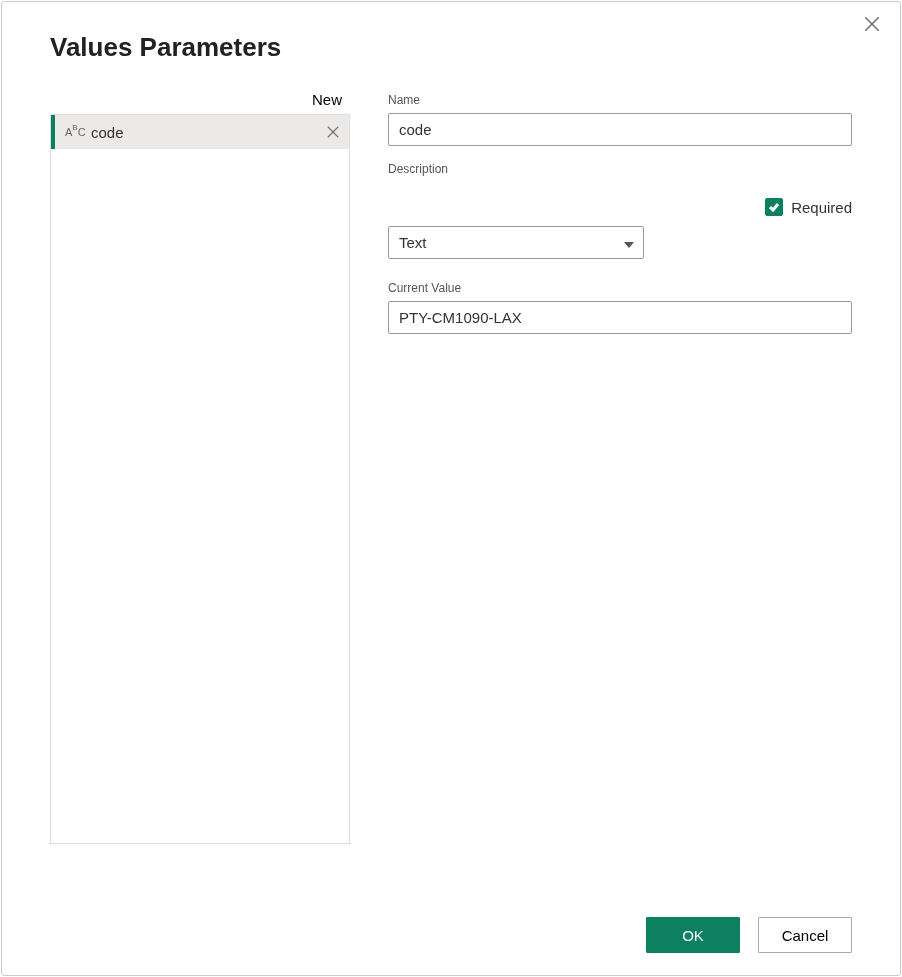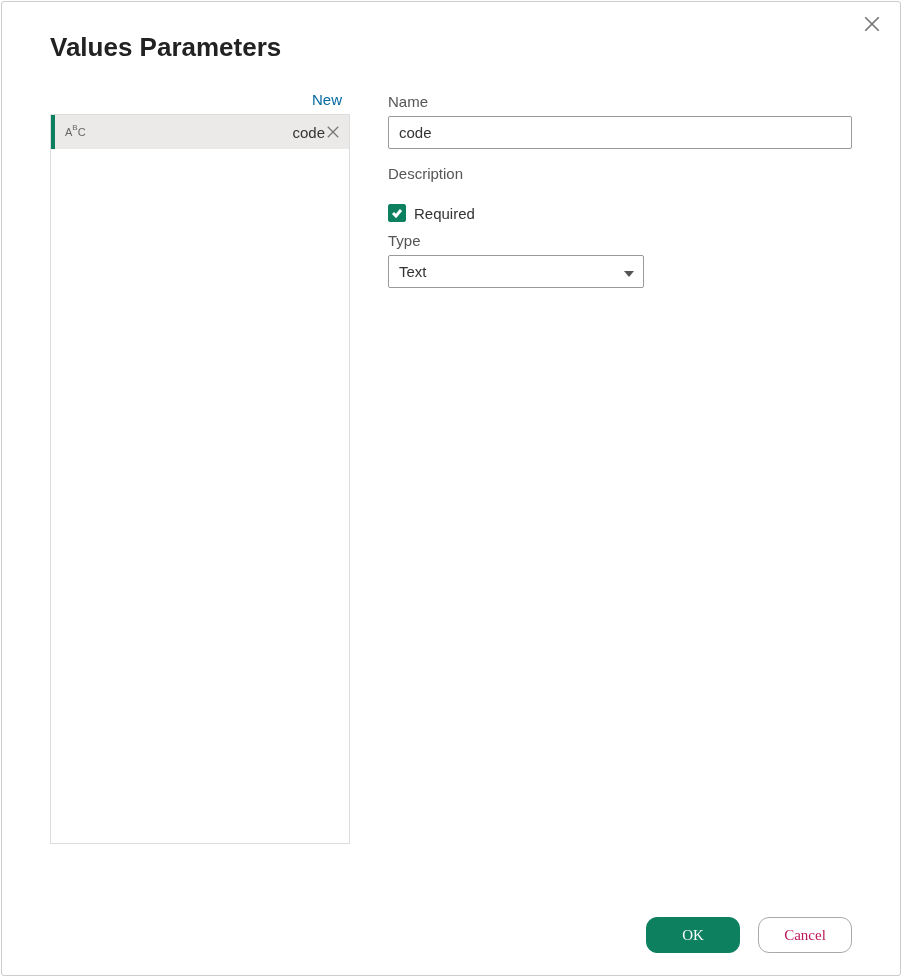--- a/index.html
+++ b/index.html
@@ -56,38 +56,37 @@
     }
     .left-pane {
       width: 300px;
       flex-shrink: 0;
     }
     .new-row {
       text-align: right;
       padding: 0 8px 6px 0;
     }
     .new-btn {
-      color: #0369a1;
+      color: #000000;
       cursor: pointer;
       font-size: 15px;
     }
     .param-list {
       border: 1px solid #ddd;
       height: 730px;
       background: #fff;
     }
     .param-item {
       display: flex;
       align-items: center;
       height: 34px;
       background: #eceae8;
       border-left: 4px solid #0d8060;
       padding: 0 8px 0 10px;
       position: relative;
-      text-align: right;
     }
     .param-icon {
       color: #777;
       font-size: 12px;
       width: 20px;
       flex-shrink: 0;
     }
     .param-label {
       font-size: 15px;
       color: #333;
@@ -106,21 +105,21 @@
     }
     .param-del svg {
       width: 14px;
       height: 14px;
     }
     .right-pane {
       flex: 1;
       padding-top: 2px;
     }
     .field-label {
-      font-size: 15px;
+      font-size: 12px;
       color: #555;
       margin-bottom: 6px;
     }
     .text-input, .textarea, .select {
       width: 100%;
       border: 1px solid #999;
       border-radius: 2px;
       background: #fff;
       font-family: inherit;
       font-size: 15px;
@@ -136,20 +135,21 @@
       resize: none;
     }
     .field-block {
       margin-bottom: 16px;
     }
     .req-row {
       display: flex;
       align-items: center;
       gap: 8px;
       margin: 22px 0 10px 0;
+      justify-content: flex-end;
     }
     .checkbox {
       width: 18px;
       height: 18px;
       background: #0d8060;
       border: 1px solid #0d8060;
       border-radius: 2px;
       display: inline-flex;
       align-items: center;
       justify-content: center;
@@ -196,36 +196,36 @@
     .footer {
       position: absolute;
       bottom: 22px;
       right: 48px;
       display: flex;
       gap: 18px;
     }
     .btn {
       min-width: 94px;
       height: 36px;
-      border-radius: 11px;
+      border-radius: 1px;
       font-size: 15px;
       cursor: pointer;
       display: inline-flex;
       align-items: center;
       justify-content: center;
-      font-family: Liberation Serif, serif;
+      font-family: Liberation Sans, sans-serif;
     }
     .btn-primary {
       background: #0d8060;
       color: #fff;
       border: 1px solid #0d8060;
     }
     .btn-secondary {
       background: #fff;
-      color: #be185d;
+      color: #000000;
       border: 1px solid #aaa;
     }
     .abc-icon {
       display: inline-block;
       font-size: 11px;
       color: #666;
       line-height: 1;
     }
     .abc-icon .sup {
       font-size: 8px;
@@ -284,34 +284,37 @@
       <div class="req-row">
         <span class="checkbox">
           <svg viewBox="0 0 12 12">
               <polyline points="2,6 5,9 10,3"></polyline>
             </svg>
         </span>
         <span class="req-label">Required</span>
       </div>
 
       <div class="field-block">
-        <div class="field-label">Type</div>
         <div class="select-wrap">
           <input readonly="" class="select" value="Text" style="">
           <span class="select-caret">
             <svg viewBox="0 0 10 6">
                 <polygon points="0,0 10,0 5,6" fill="currentColor"></polygon>
               </svg>
           </span>
         </div>
       </div>
 
       <div class="field-block">
       </div>
 
+      <div class="field-block cv-block">
+        <div class="field-label">Current Value</div>
+        <input class="text-input" type="text" value="PTY-CM1090-LAX" style="">
+      </div>
 
     </div>
   </div>
 
   <div class="footer">
     <button class="btn btn-primary">OK</button>
     <button class="btn btn-secondary">Cancel</button>
   </div>
 
 </div>

